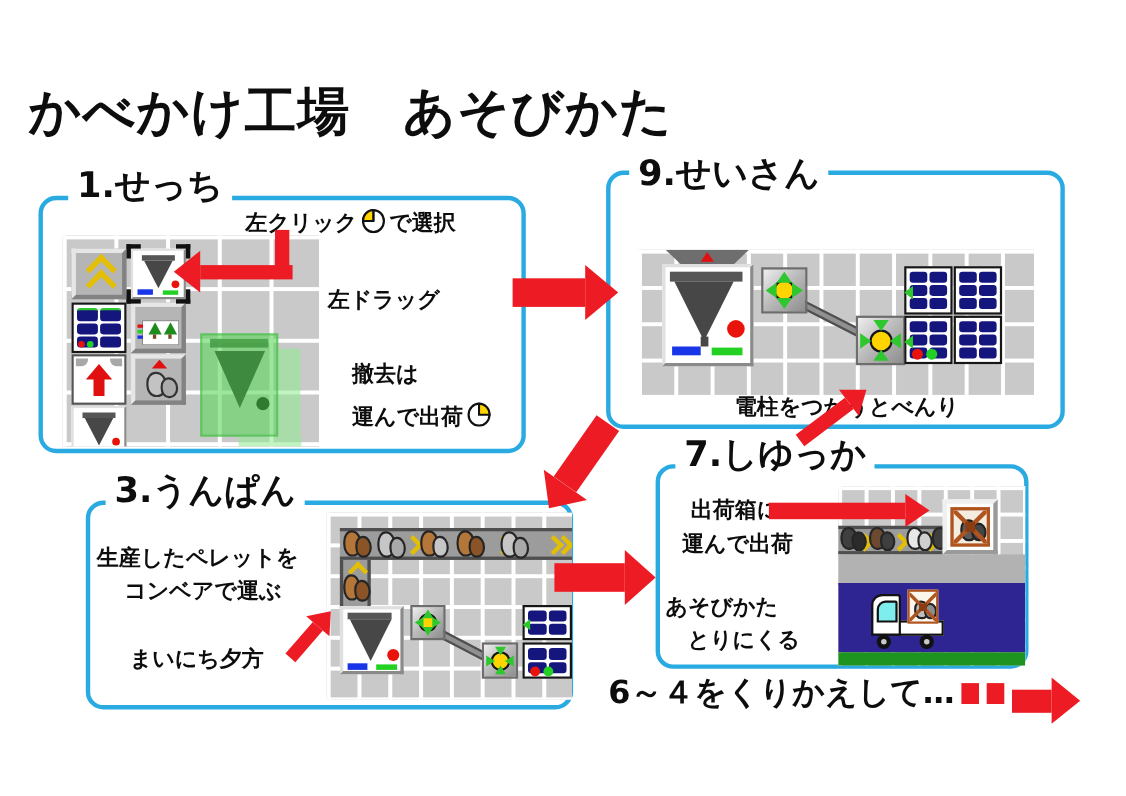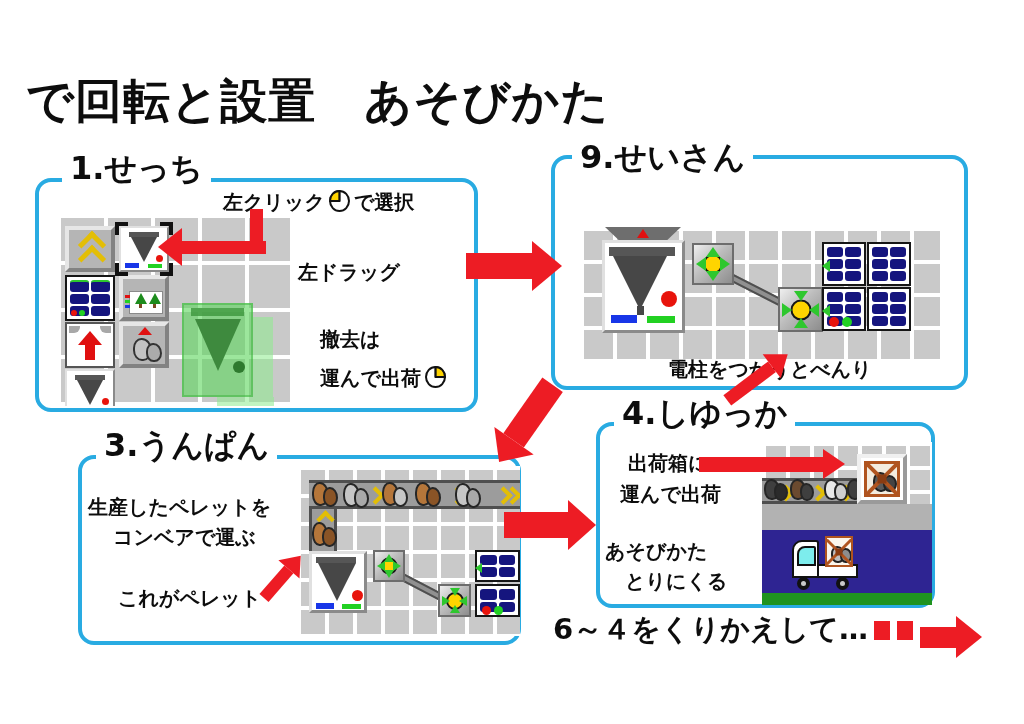--- a/index.html
+++ b/index.html
@@ -55,31 +55,31 @@
   .ahl{width:0;height:0;border-style:solid;border-color:transparent var(--red) transparent transparent;}
   .sq{position:absolute;background:var(--red);z-index:25;}
   .corner{position:absolute;width:13px;height:13px;box-sizing:border-box;z-index:4;}
   .trk{position:absolute;}
 </style>
 </head>
 <body>
 
 <div class="stage">
 
-  <h1 class="title">で回転と設置　あそびかた</h1>
+  <h1 class="title">かべかけ工場　あそびかた</h1>
 
   <div class="panel" style="left:35px;top:178px;width:443px;height:234px"></div>
   <div class="panel" style="left:551px;top:155px;width:417px;height:235px"></div>
   <div class="panel" style="left:78px;top:455px;width:443px;height:190px"></div>
   <div class="panel" style="left:596px;top:422px;width:339px;height:186px"></div>
 
   <div class="lbl" style="left:62px;top:151px">1.せっち</div>
   <div class="lbl" style="left:572px;top:140px">9.せいさん</div>
   <div class="lbl" style="left:96px;top:428px">3.うんぱん</div>
-  <div class="lbl" style="left:614px;top:396px">4.しゆっか</div>
+  <div class="lbl" style="left:614px;top:396px">7.しゆっか</div>
 
   <div class="row" style="left:223px;top:188px">
     <span>左クリック</span>
     <span><svg width="23" height="24" viewBox="0 0 23 24">
           <ellipse cx="11.5" cy="13" rx="9.5" ry="10" fill="#fff" stroke="#111" stroke-width="2"></ellipse>
           <path d="M11.5 3 A 9.5 10 0 0 0 2 13 L 11.5 13 Z" fill="#ffd400" stroke="#111" stroke-width="1.8"></path>
           <line x1="11.5" y1="3" x2="11.5" y2="13" stroke="#111" stroke-width="1.8"></line>
         </svg></span>
     <span>で選択</span>
   </div>
@@ -237,21 +237,21 @@
       </div>
   </div>
 
   <div class="arr" style="left:727px;top:385px;height:30px;transform:rotate(-37deg)">
     <i class="ab" style="width:56px;height:13px"></i>
       <i class="ah" style="border-width:15px 0 15px 20px"></i>
   </div>
 
   <div class="txt" style="left:88px;top:494px">生産したペレットを</div>
   <div class="txt" style="left:113px;top:524px">コンベアで運ぶ</div>
-  <div class="txt" style="left:118px;top:585px">これがペレット</div>
+  <div class="txt" style="left:118px;top:585px">まいにち夕方</div>
 
   <div class="shot" style="left:297px;top:466px;width:223px;height:170px;--gs:28px">
     <div class="belt" style="left:12px;top:14px;width:211px;height:29px">
       <i class="chv" style="left:60px;top:6px"></i>
         <i class="chv" style="left:142px;top:6px"></i>
       <i class="chv" style="left:188px;top:6px"></i>
         <i class="chv" style="left:197px;top:6px"></i>
     </div>
     <div class="beltv" style="left:12px;top:43px;width:28px;height:44px">
       <i class="chvu" style="left:7px;top:4px"></i>

